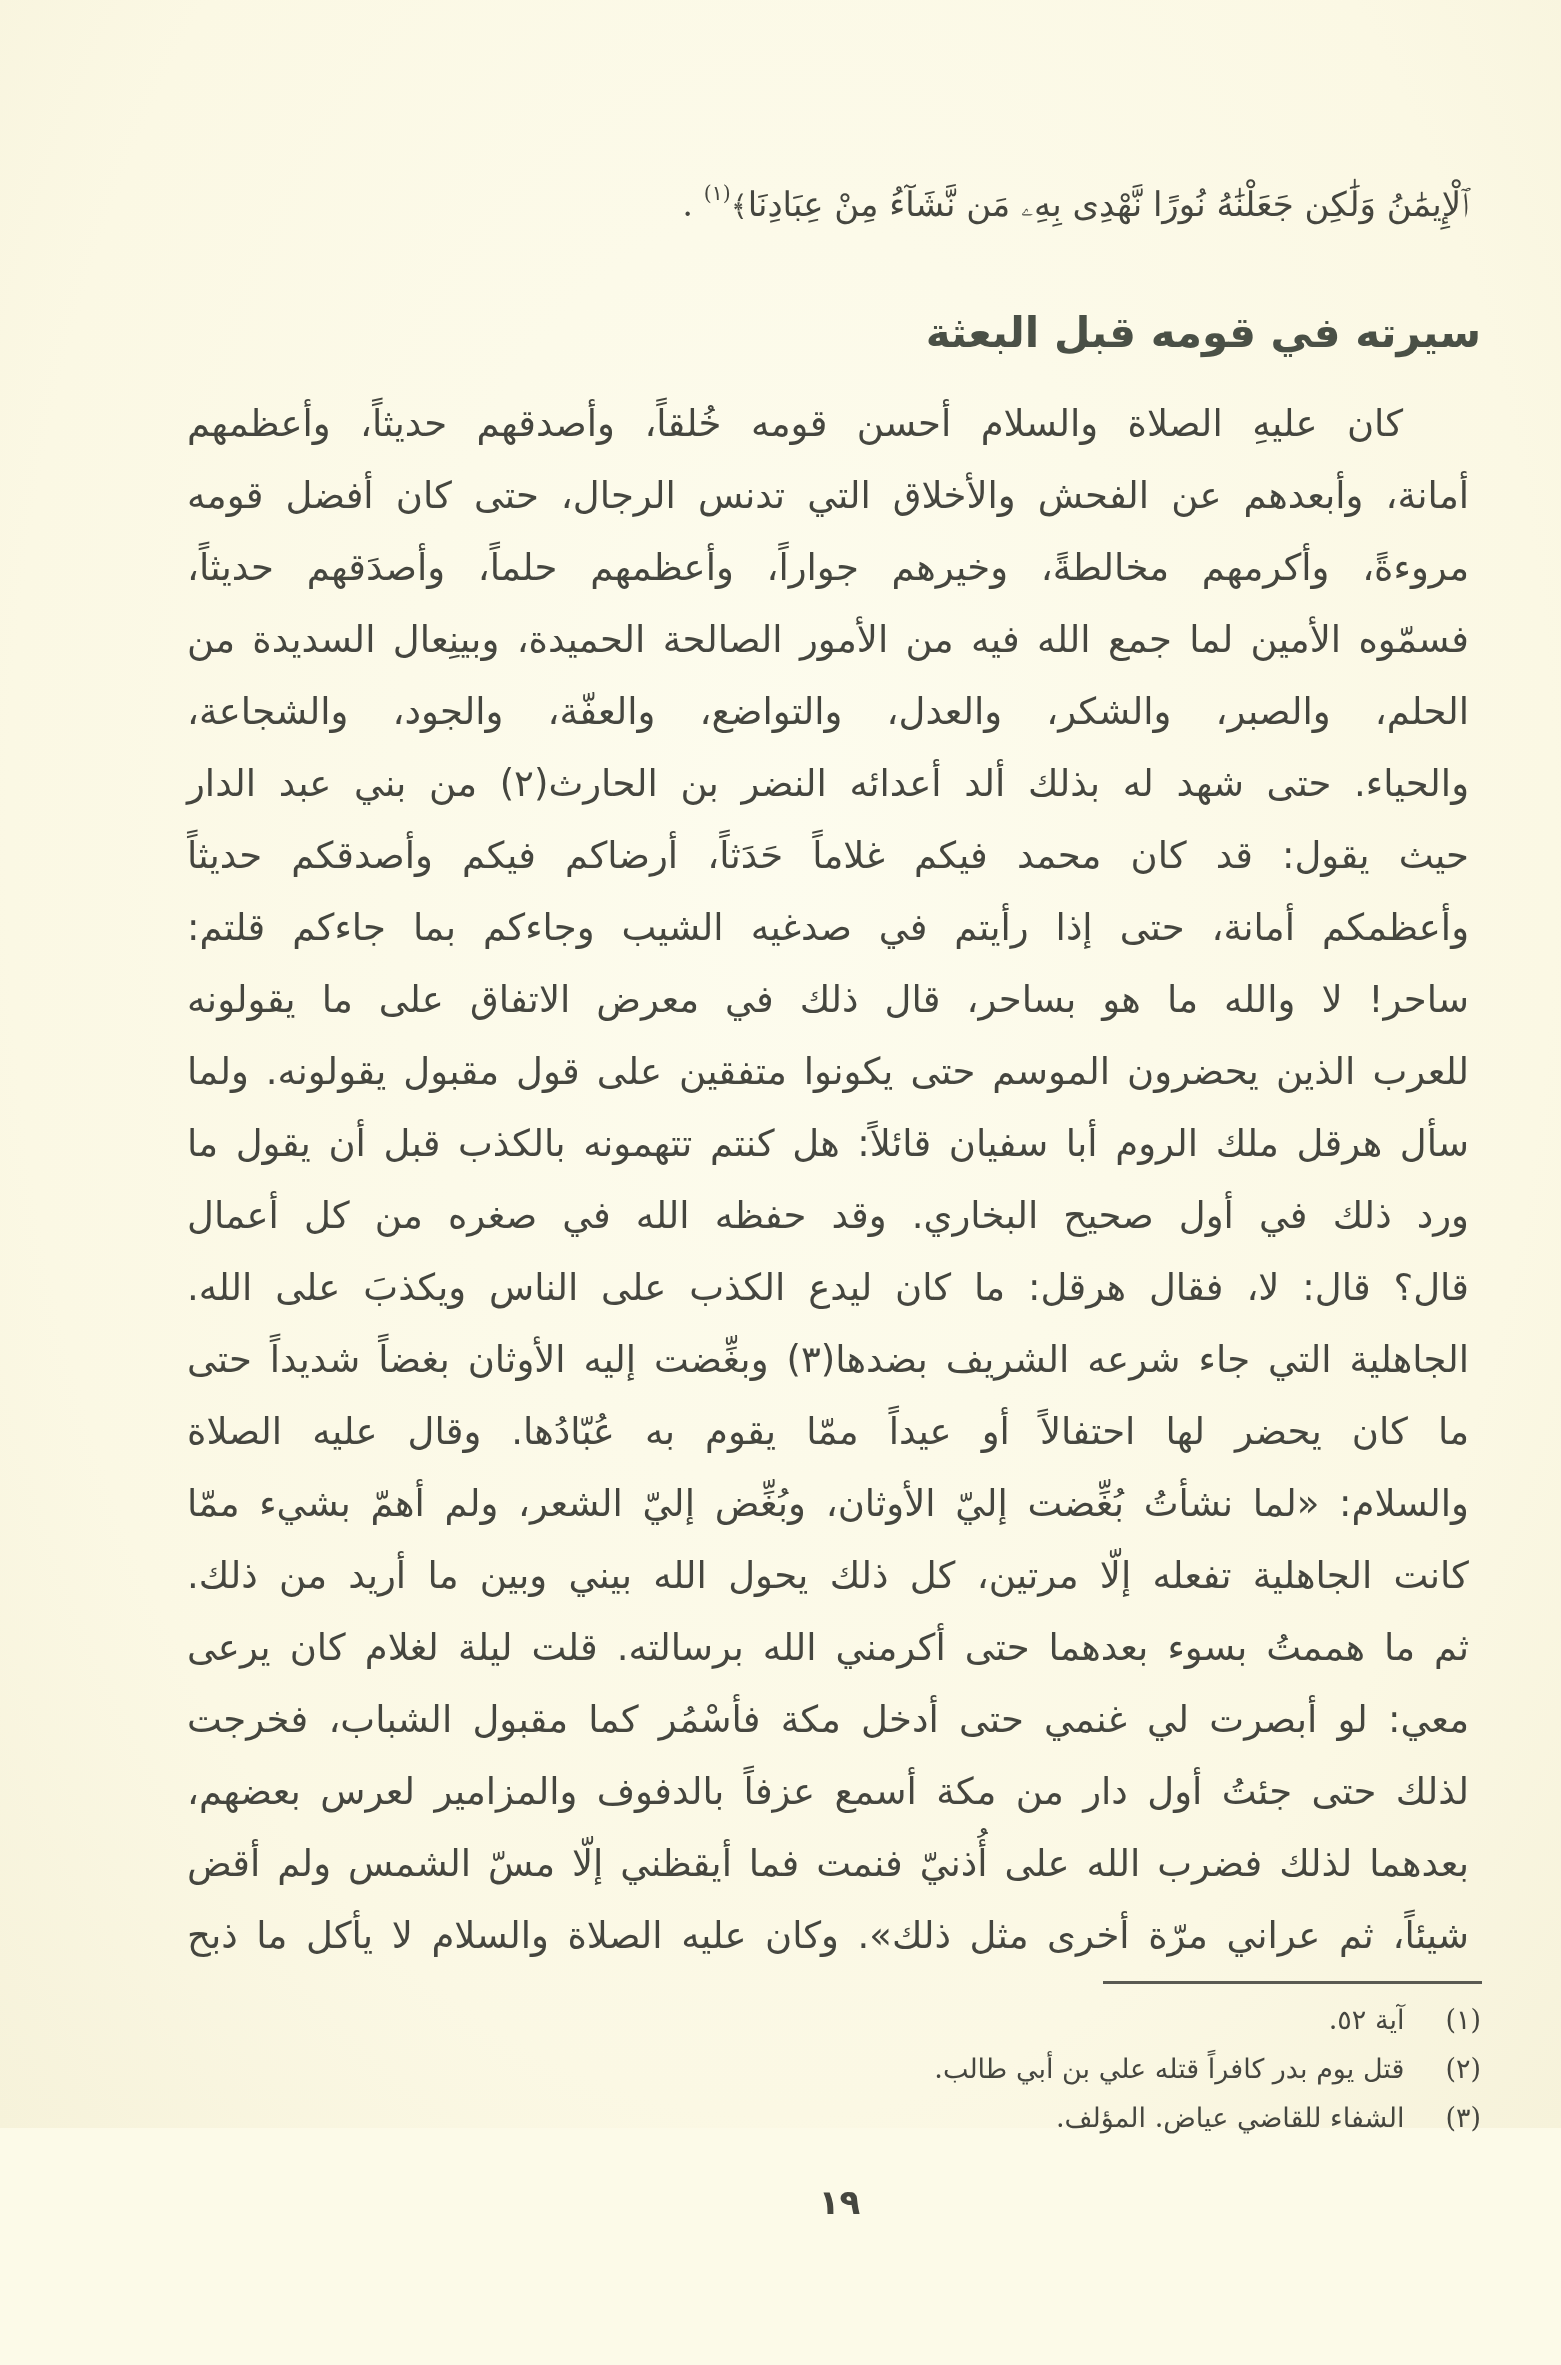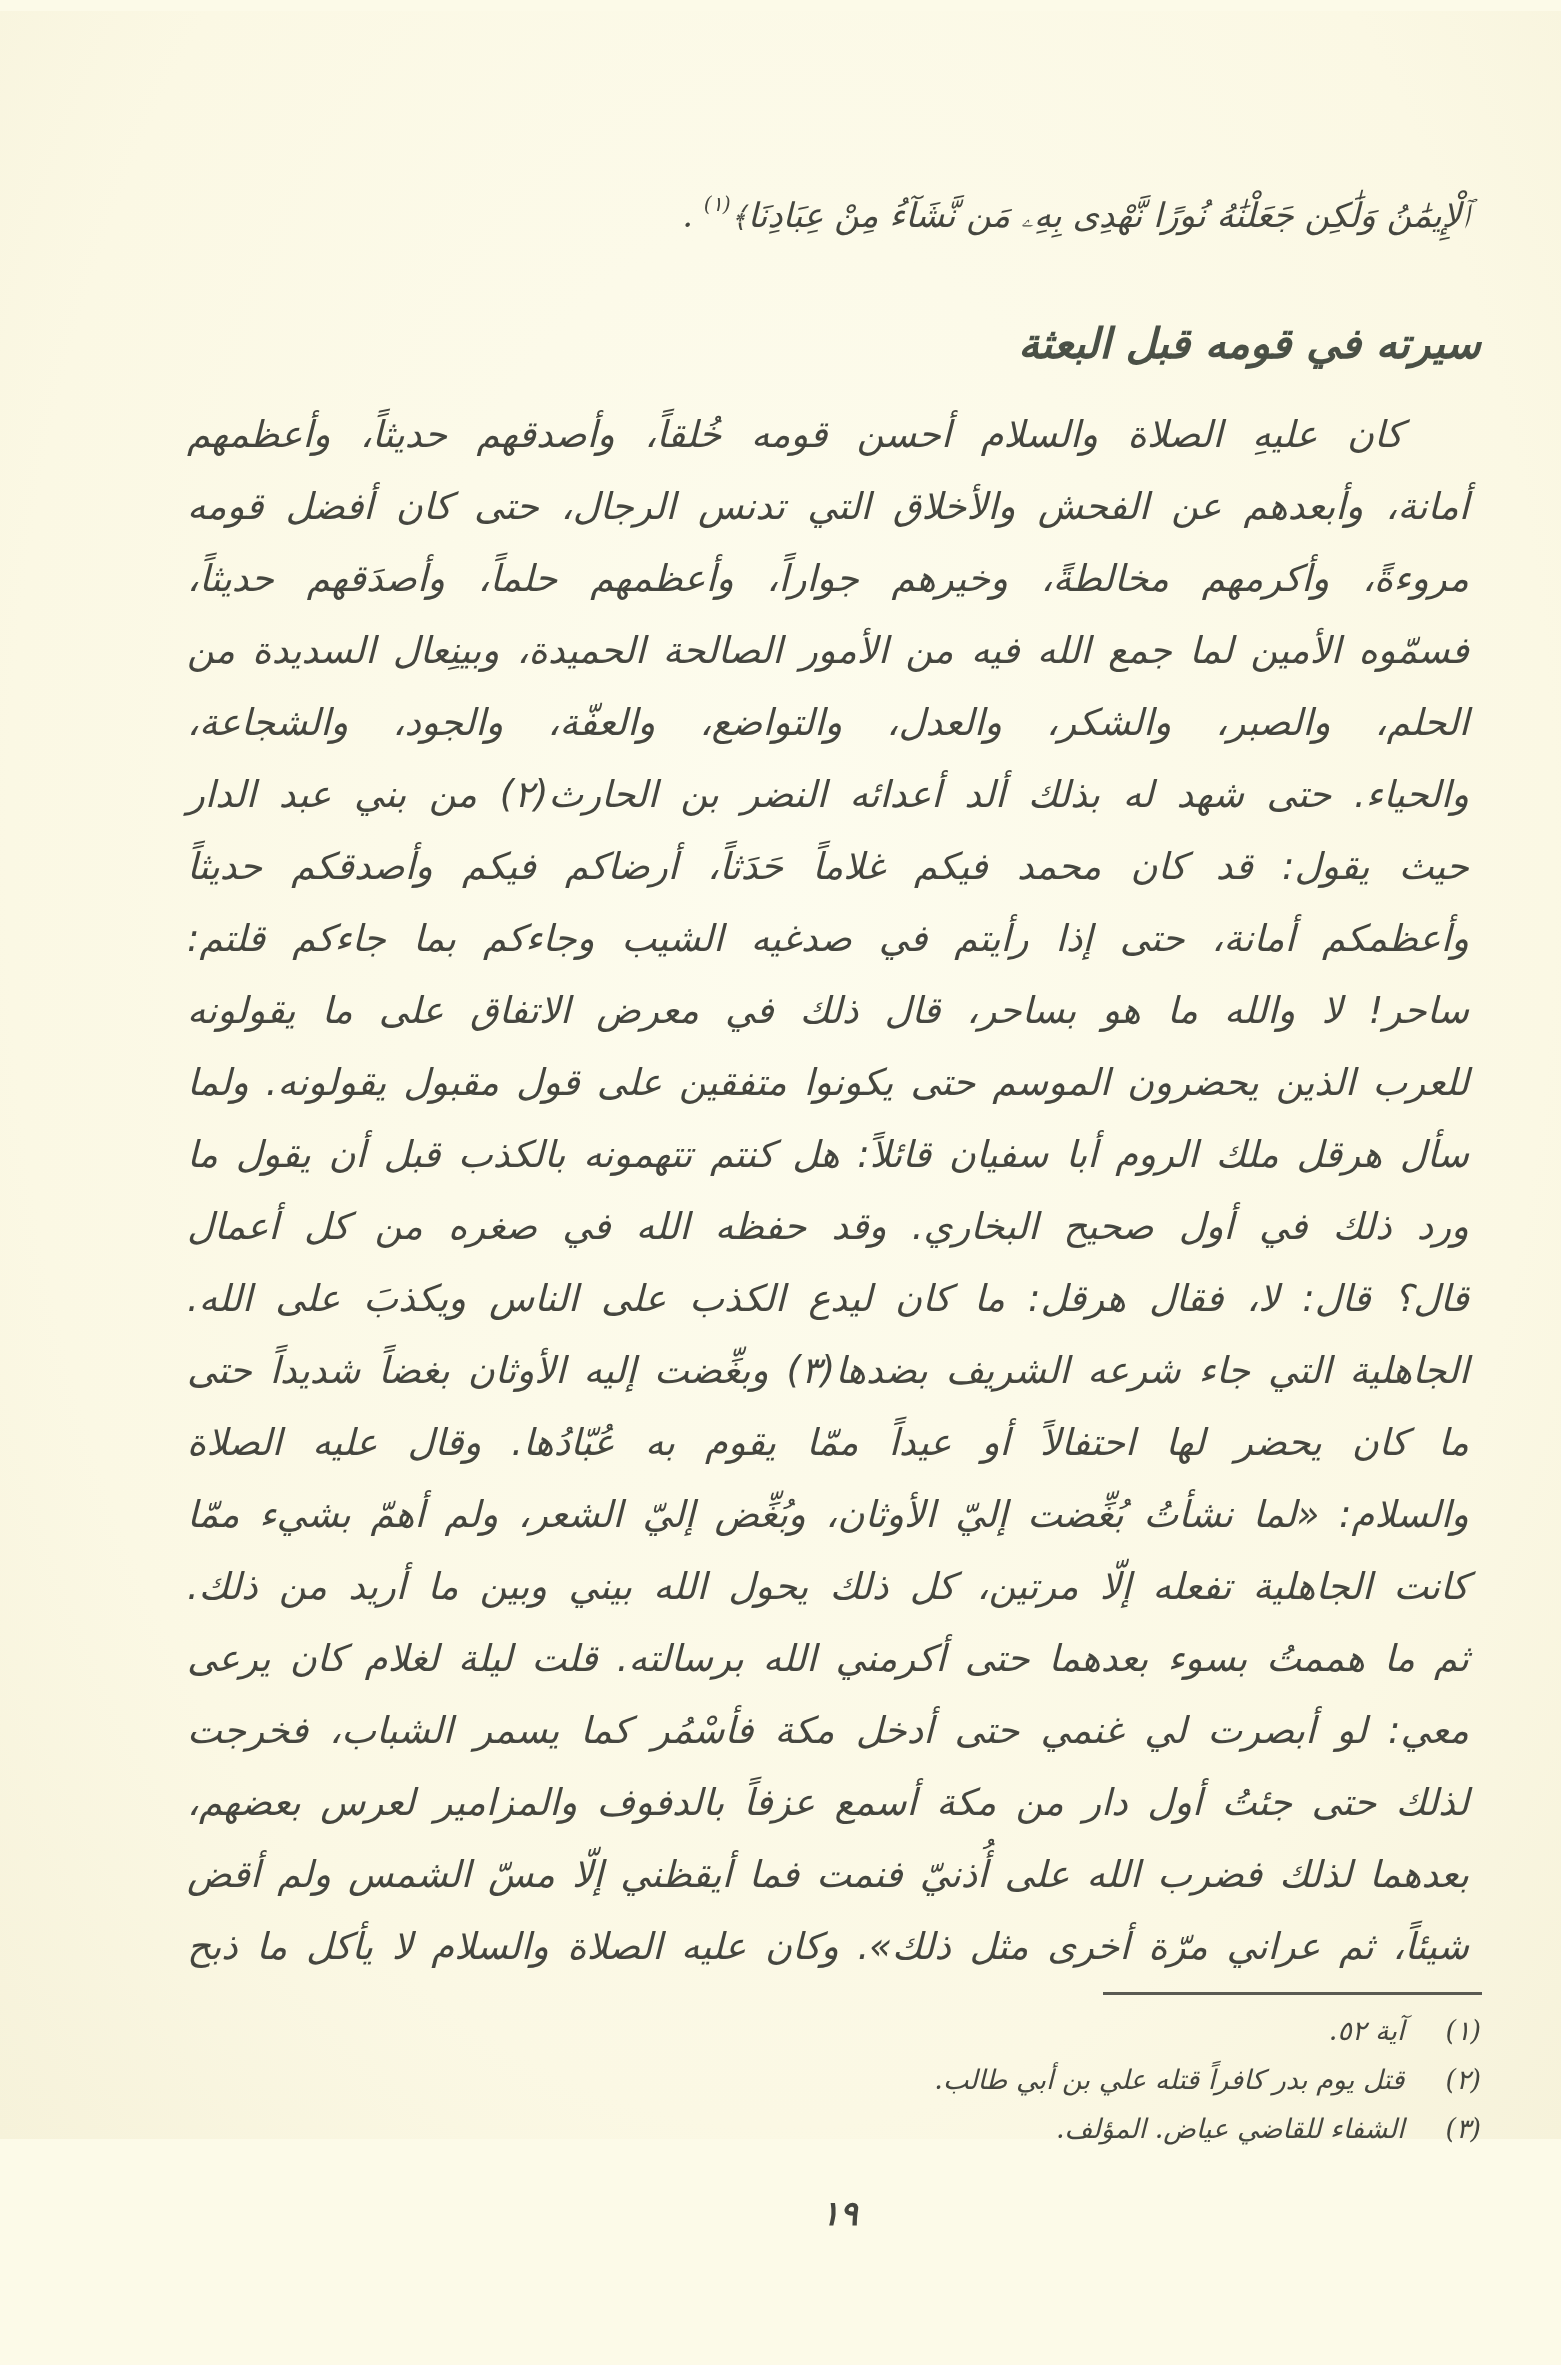--- a/index.html
+++ b/index.html
@@ -10,26 +10,25 @@
     width: 1562px;
     height: 2366px;
     background: #fcfae8;
     position: relative;
     overflow: hidden;
     font-family: "DejaVu Sans", sans-serif;
     color: #45463f;
   }
   .page {
     position: absolute;
-    left: 0; top: 11px;
+    left: 0; top: 0;
     width: 1562px;
     height: 2128px;
     background:
       radial-gradient(ellipse at 50% 40%, #fdfcee 0%, #fbf8e4 70%, #f6f2da 100%);
-    font-style: italic;
   }
   .quran-line {
     position: absolute;
     right: 93px;
     top: 170px;
     width: 1282px;
     direction: rtl;
     text-align: right;
     font-family: "DejaVu Serif", serif;
     font-size: 34px;
@@ -147,21 +146,21 @@
     <div class="line">ساحر! لا والله ما هو بساحر، قال ذلك في معرض الاتفاق على ما يقولونه</div>
     <div class="line">للعرب الذين يحضرون الموسم حتى يكونوا متفقين على قول مقبول يقولونه. ولما</div>
     <div class="line">سأل هرقل ملك الروم أبا سفيان قائلاً: هل كنتم تتهمونه بالكذب قبل أن يقول ما</div>
     <div class="line">ورد ذلك في أول صحيح البخاري. وقد حفظه الله في صغره من كل أعمال</div>
     <div class="line">قال؟ قال: لا، فقال هرقل: ما كان ليدع الكذب على الناس ويكذبَ على الله.</div>
     <div class="line">الجاهلية التي جاء شرعه الشريف بضدها(٣) وبغِّضت إليه الأوثان بغضاً شديداً حتى</div>
     <div class="line">ما كان يحضر لها احتفالاً أو عيداً ممّا يقوم به عُبّادُها. وقال عليه الصلاة</div>
     <div class="line">والسلام: «لما نشأتُ بُغِّضت إليّ الأوثان، وبُغِّض إليّ الشعر، ولم أهمّ بشيء ممّا</div>
     <div class="line">كانت الجاهلية تفعله إلّا مرتين، كل ذلك يحول الله بيني وبين ما أريد من ذلك.</div>
     <div class="line">ثم ما هممتُ بسوء بعدهما حتى أكرمني الله برسالته. قلت ليلة لغلام كان يرعى</div>
-    <div class="line">معي: لو أبصرت لي غنمي حتى أدخل مكة فأسْمُر كما يسمر الشباب، فخرجت</div>
+    <div class="line">معي: لو أبصرت لي غنمي حتى أدخل مكة فأسْمُر كما مقبول الشباب، فخرجت</div>
     <div class="line">لذلك حتى جئتُ أول دار من مكة أسمع عزفاً بالدفوف والمزامير لعرس بعضهم،</div>
     <div class="line">بعدهما لذلك فضرب الله على أُذنيّ فنمت فما أيقظني إلّا مسّ الشمس ولم أقض</div>
     <div class="line last">شيئاً، ثم عراني مرّة أخرى مثل ذلك». وكان عليه الصلاة والسلام لا يأكل ما ذبح</div>
   </div>
 
   <div class="fn-rule"></div>
 
   <div class="footnotes">
     <div class="footnote">
       <span class="num">(١)</span>

